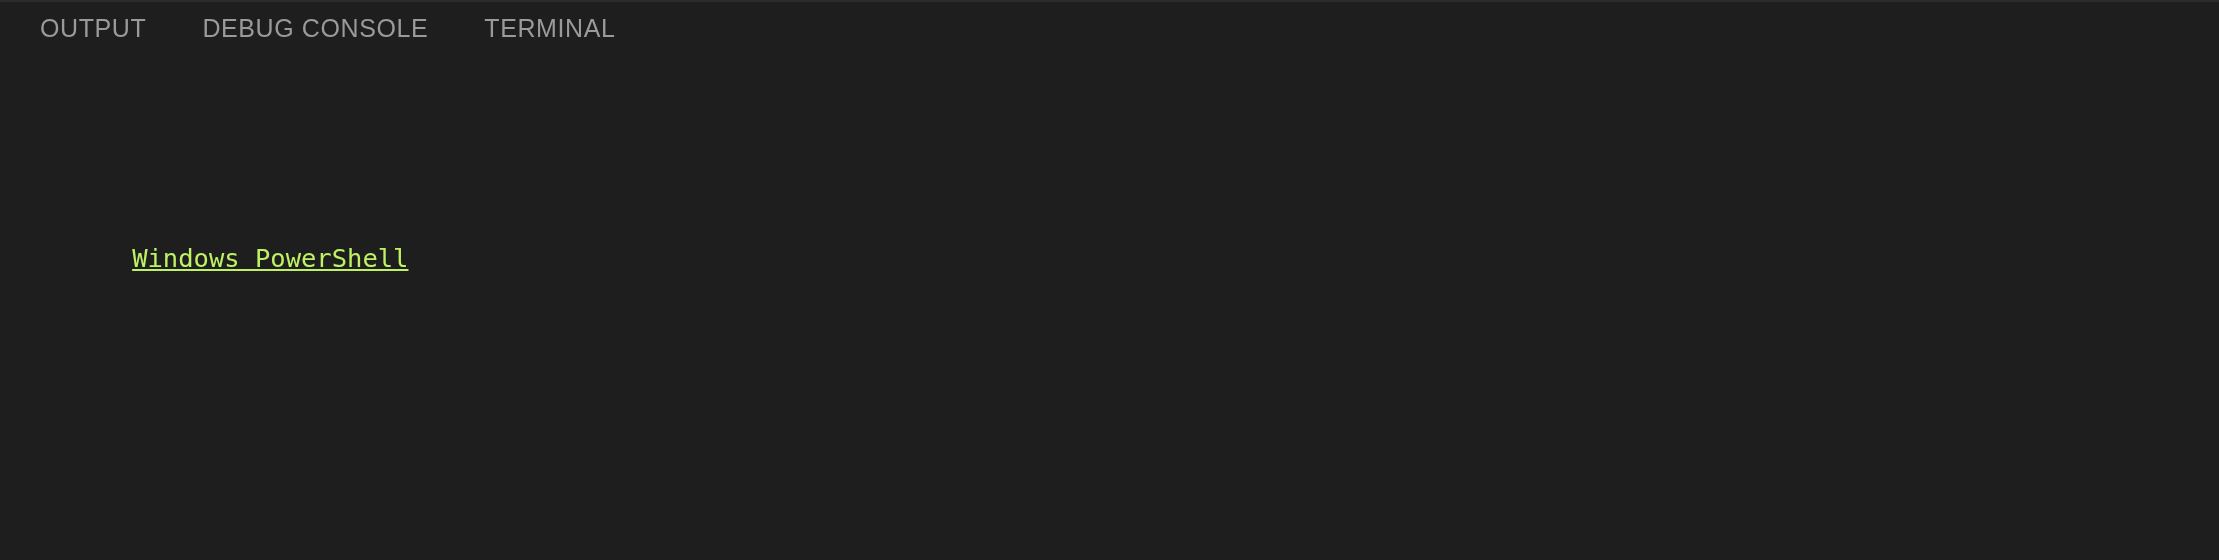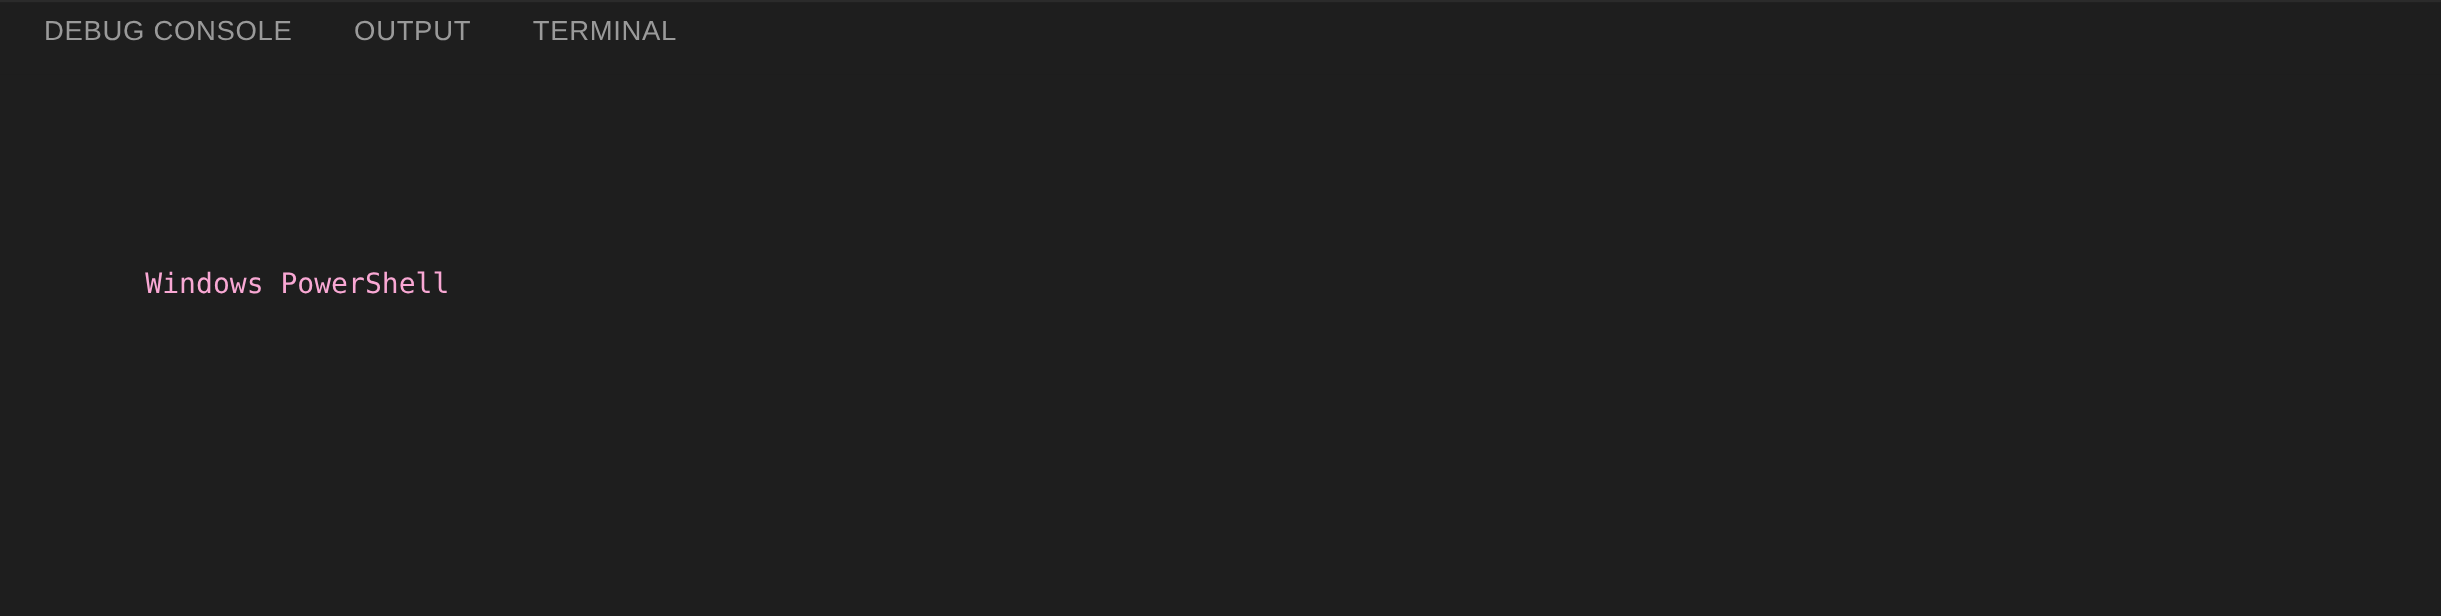--- a/index.html
+++ b/index.html
@@ -84,38 +84,38 @@
     white-space: pre;
     overflow: hidden;
   }
   .t-line {
     height: 41px;
     white-space: pre;
   }
   .t-blank {
     height: 41px;
   }
-  .seg-default { color: #f9a8d4; }
+  .seg-default { color: #bef264; text-decoration: underline; }
 </style>
 </head>
 <body>
 
 <div class="panel">
 
   <div class="panel-header">
     <div class="tabs">
 
 
       <div class="tab">
-        <span>DEBUG CONSOLE</span>
+        <span>OUTPUT</span>
 
       </div>
 
       <div class="tab">
-        <span>OUTPUT</span>
+        <span>DEBUG CONSOLE</span>
 
       </div>
 
       <div class="tab">
         <span>TERMINAL</span>
 
       </div>
 
     </div>
   </div>

